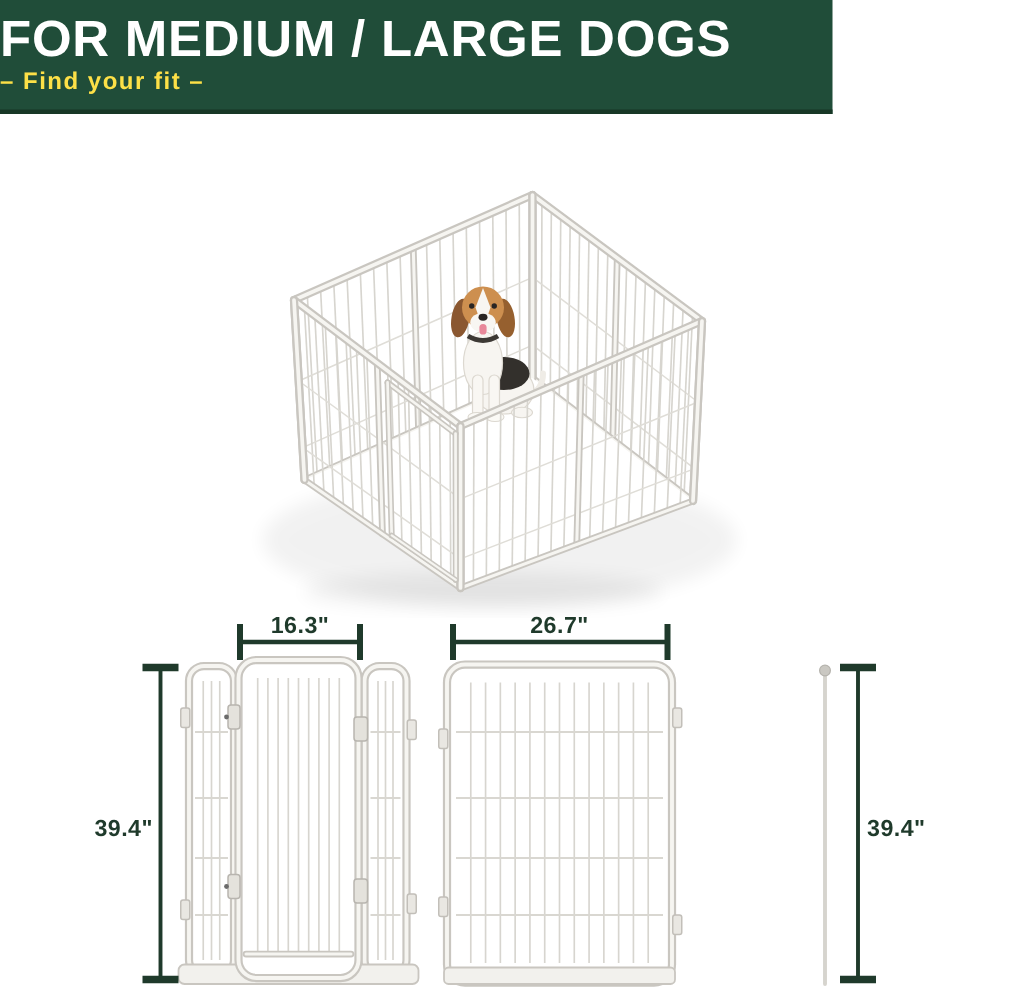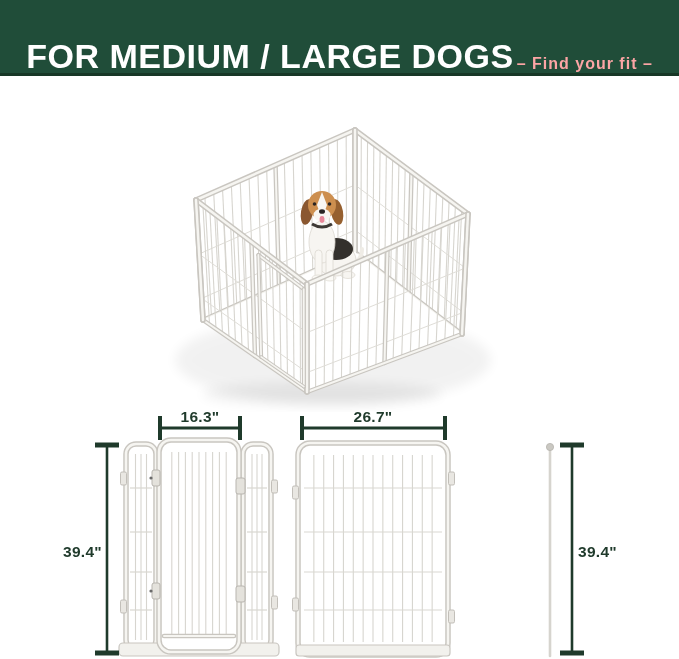--- a/index.html
+++ b/index.html
@@ -1,25 +1,25 @@
 <!DOCTYPE html>
 <html style="--banner-green: #204d39; --banner-border: #173726; --area-green: #38855f; --dim-green: #1f3a2b;"><head>
 <meta charset="utf-8">
 <style>
   *{margin:0;padding:0;box-sizing:border-box}
   html,body{background:#ffffff}
   body{font-family:"Liberation Sans",sans-serif}
   .page{position:relative;width:679px;height:659px;background:#ffffff;overflow:hidden}
 
-  .banner{position:absolute;top:0;left:0;width:679px;height:76px;
+  .banner{position:absolute;top:0;left:0;width:555px;height:76px;
     background:var(--banner-green,#204d39);
     border-bottom:3px solid var(--banner-border,#173726);
-    display:flex;flex-direction:row;align-items:flex-end;justify-content:center;gap:3px}
+    display:flex;flex-direction:column;align-items:flex-start;justify-content:center;gap:3px}
   .banner h1{color:#ffffff;font-size:34px;font-weight:700;letter-spacing:.5px;line-height:1}
-  .banner .sub{color:#fca5a5;font-size:16px;font-weight:700;letter-spacing:1px}
+  .banner .sub{color:#fde047;font-size:16px;font-weight:700;letter-spacing:1px}
 
   .area-label{position:absolute;top:87px;left:0;width:679px;text-align:center;
     font-size:20px;font-weight:700;letter-spacing:.5px;color:var(--area-green,#38855f)}
 
   #pen-svg{position:absolute;left:150px;top:112px;width:380px;height:300px}
   #diagram-svg{position:absolute;left:0;top:400px;width:679px;height:259px}
 
   .dim-label{font-family:"Liberation Sans",sans-serif;font-weight:700;font-size:15.5px;
     fill:var(--dim-green,#1f3a2b);letter-spacing:.3px}
 </style>

